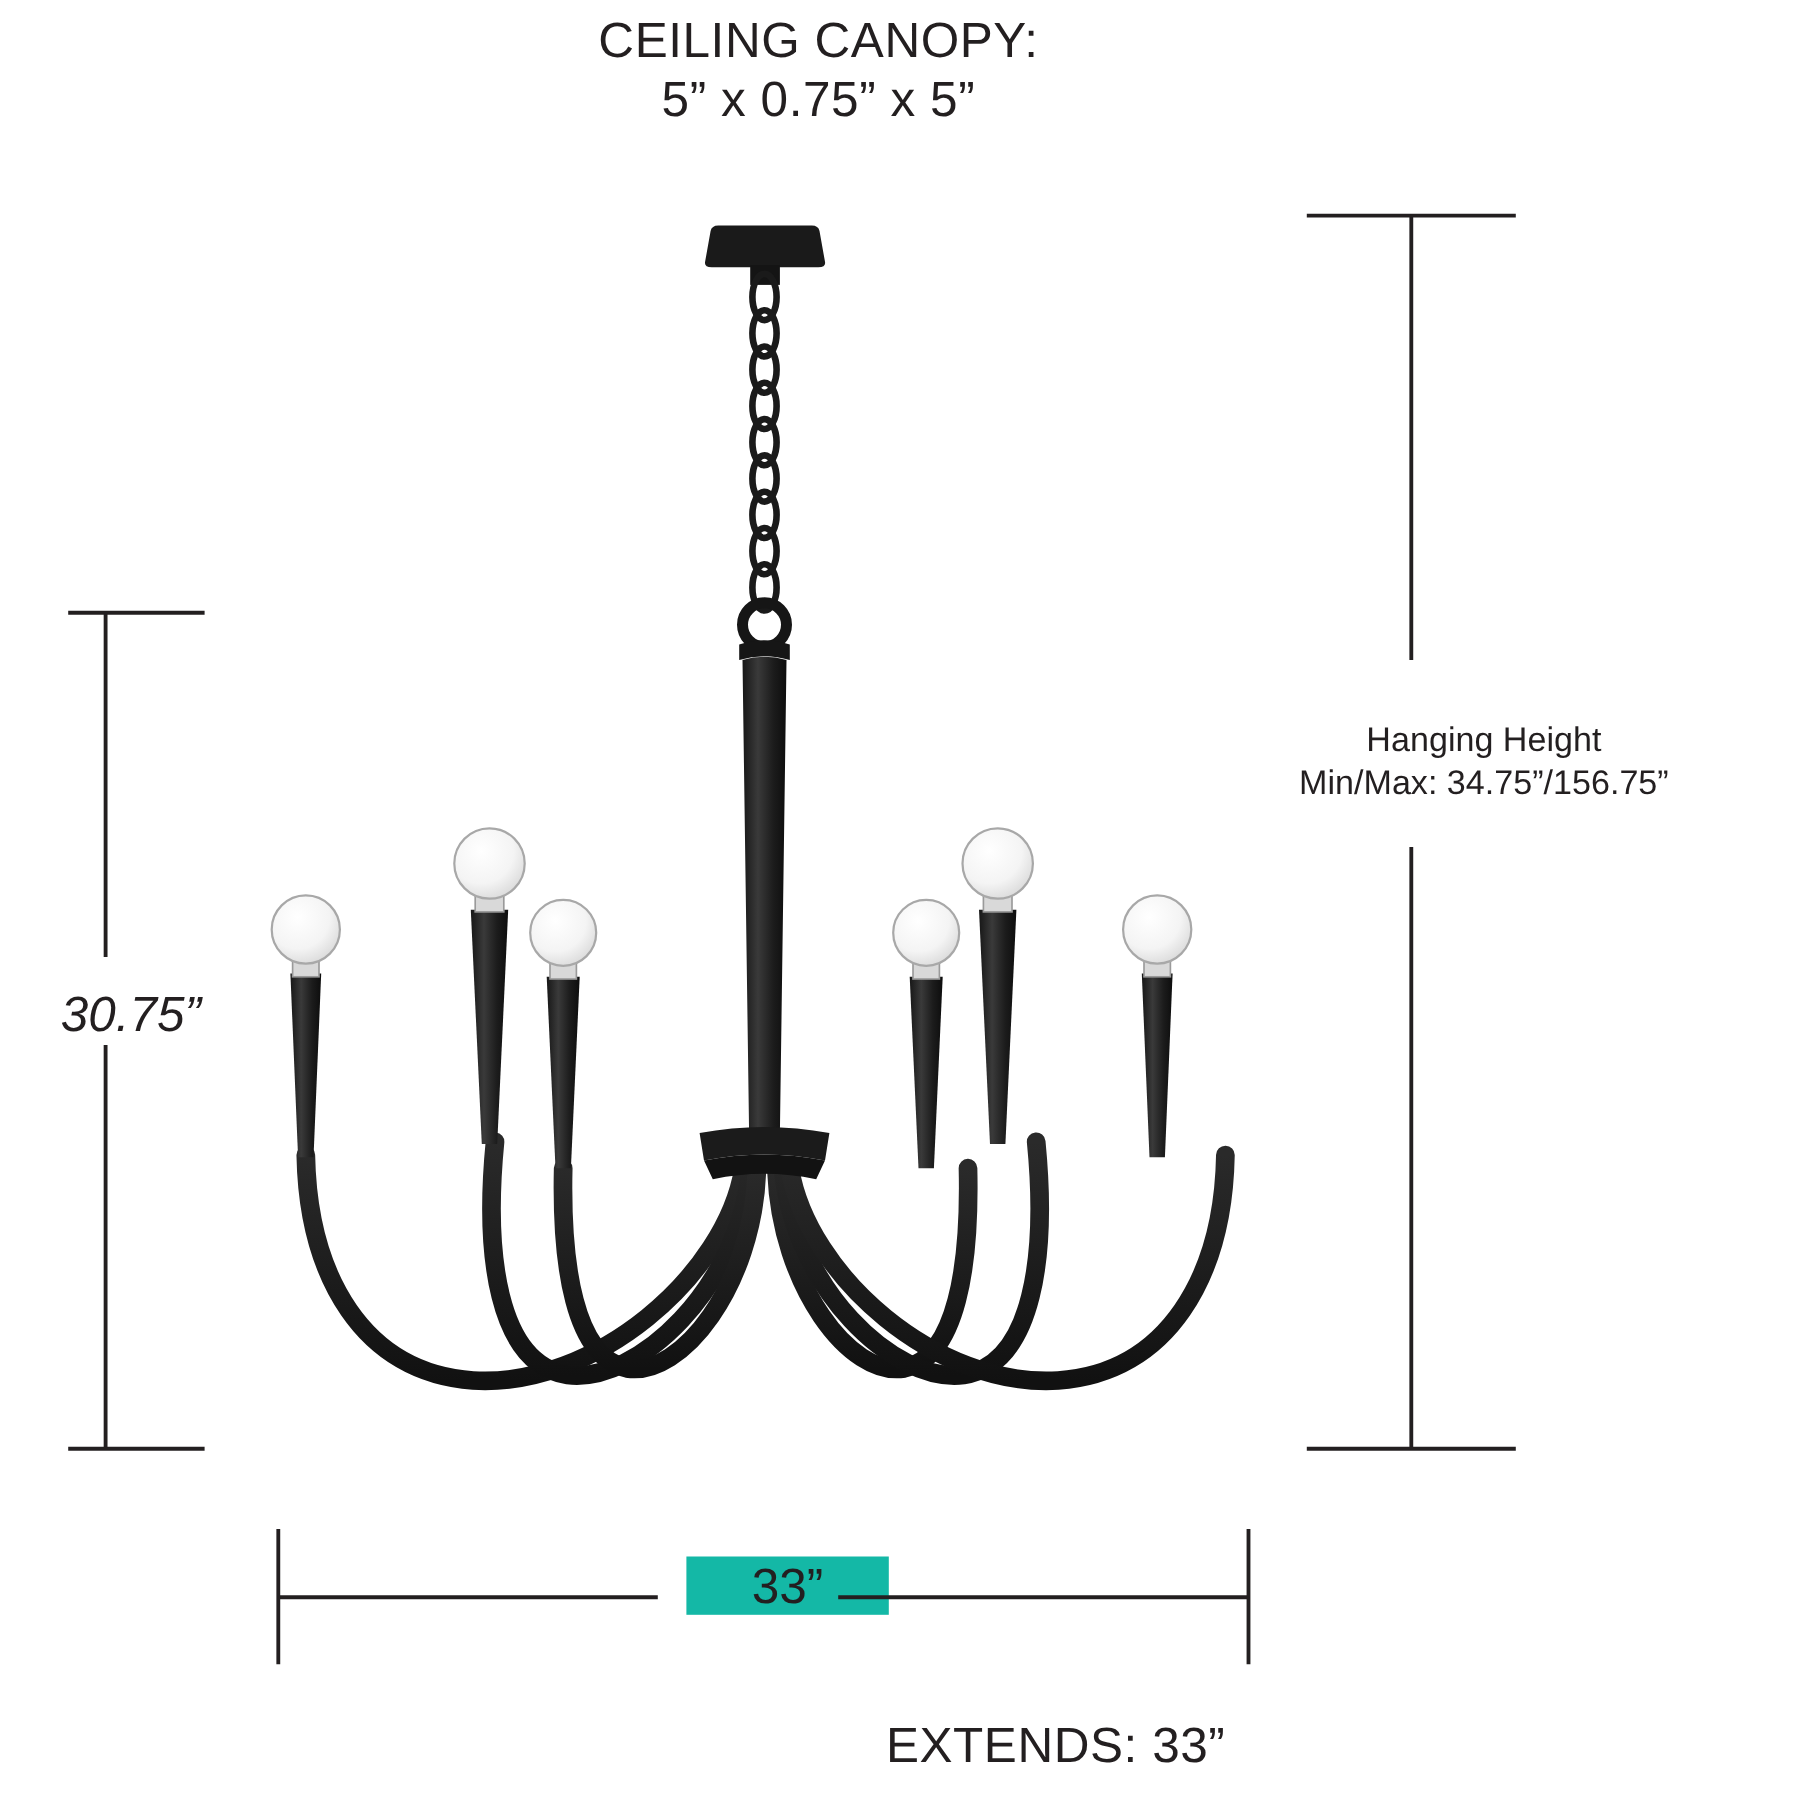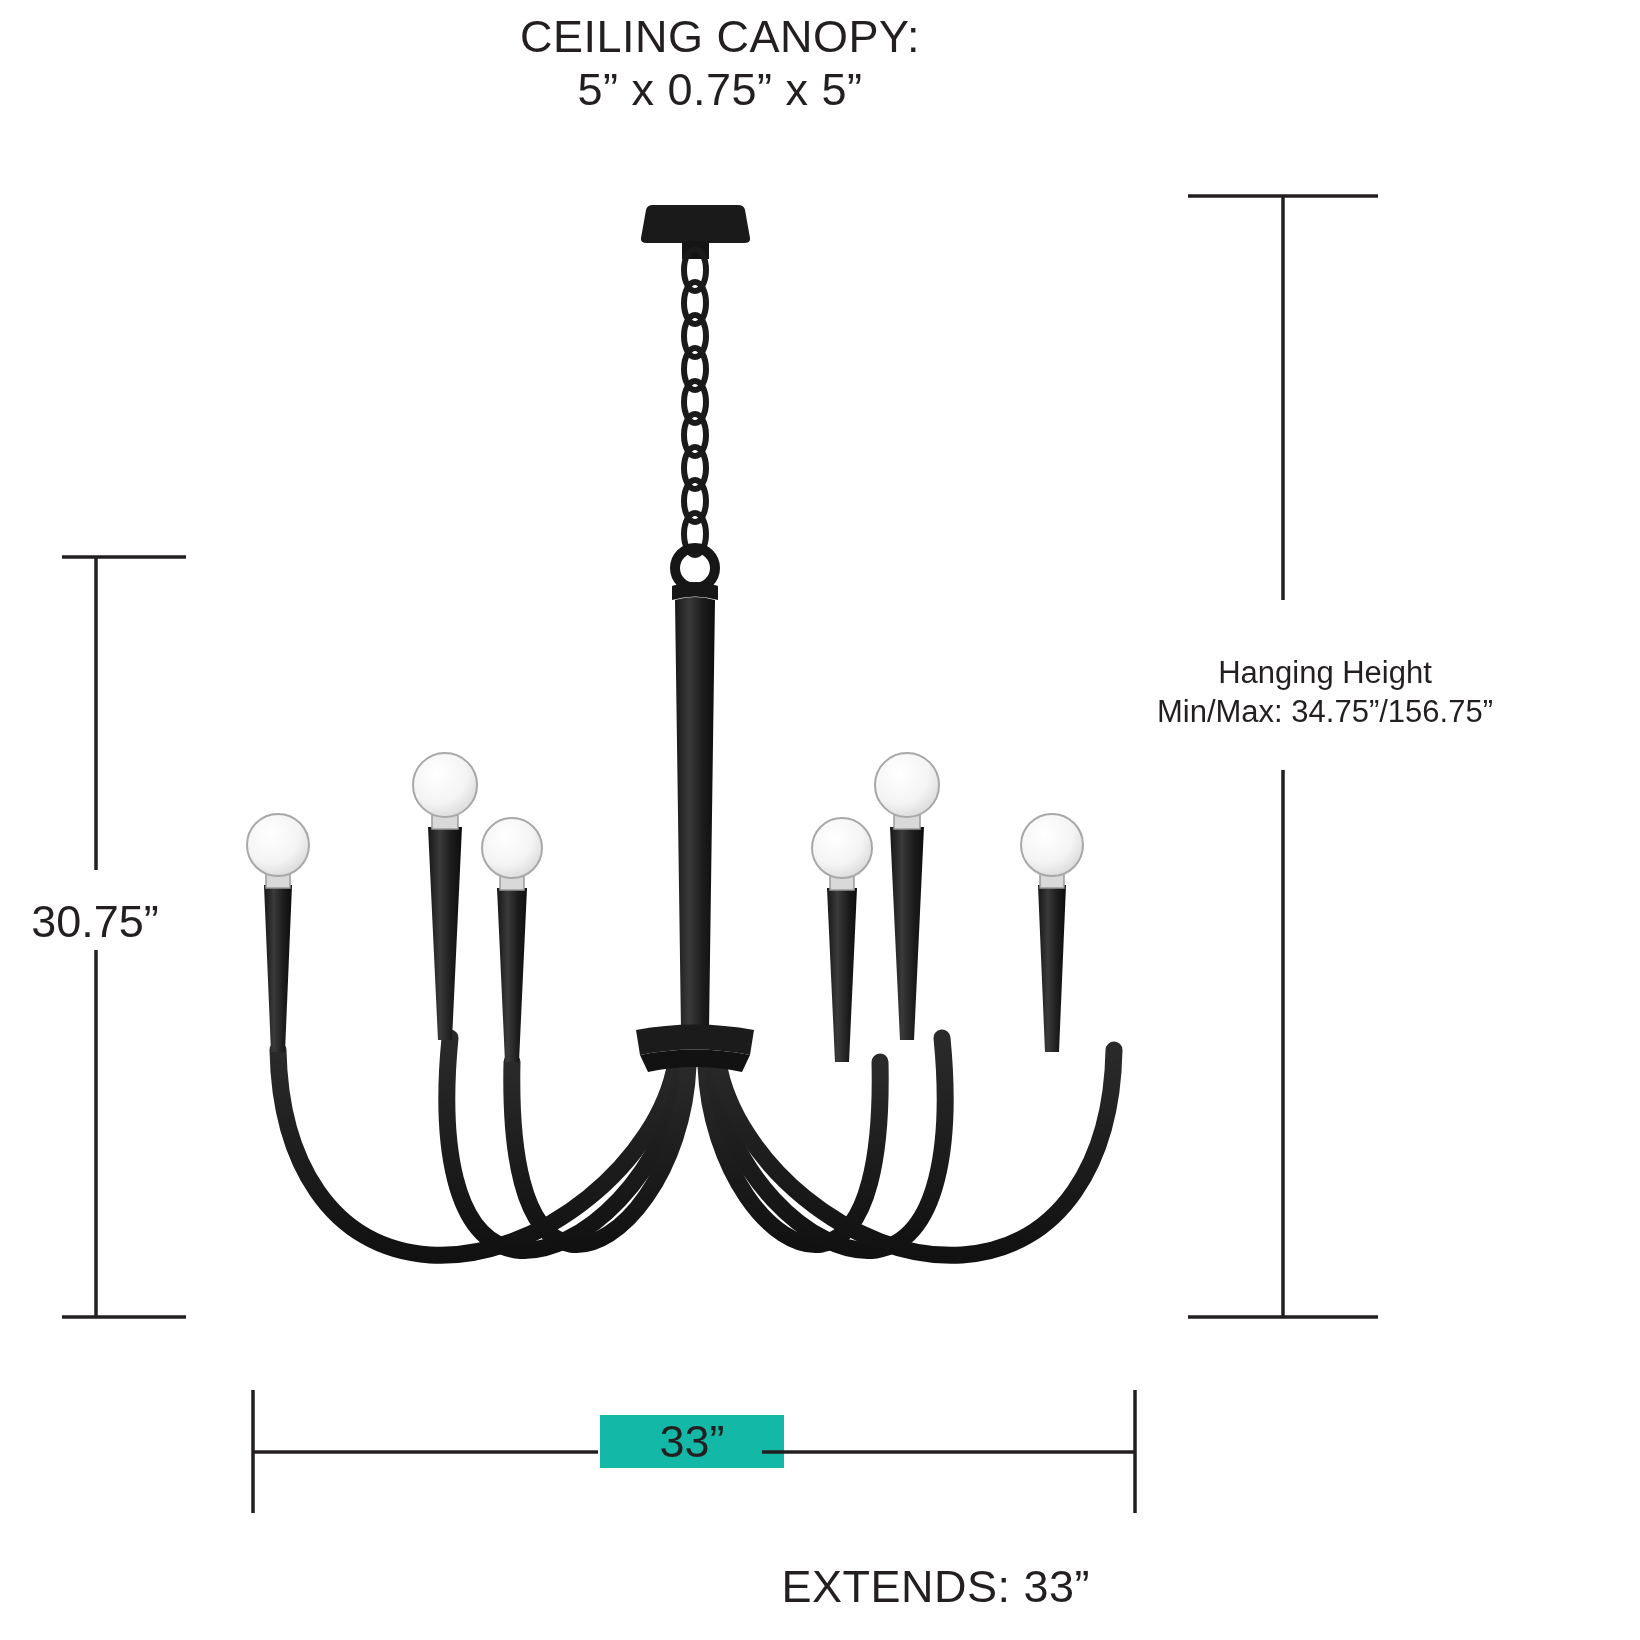--- a/index.html
+++ b/index.html
@@ -14,20 +14,21 @@
     background: #ffffff;
     font-family: "Liberation Sans", sans-serif;
     color: #231f20;
     overflow: hidden;
   }
   .txt {
     position: absolute;
     white-space: pre;
     line-height: 1.18;
     color: #231f20;
+    margin-left: 24px;
   }
   .canopy-label {
     top: 10px;
     left: 0;
     width: 1440px;
     text-align: center;
     font-size: 45px;
     letter-spacing: 0.5px;
   }
   .hanging-label {
@@ -37,20 +38,21 @@
     text-align: center;
     font-size: 31px;
     line-height: 1.25;
   }
   .height-label {
     top: 895px;
     left: 0px;
     width: 190px;
     text-align: center;
     font-size: 45px;
+    font-style: italic;
   }
   .width-label {
     top: 1415px;
     left: 600px;
     width: 160px;
     text-align: center;
     font-size: 45px;
     background: #14b8a6;
     padding: 0 12px;
   }

